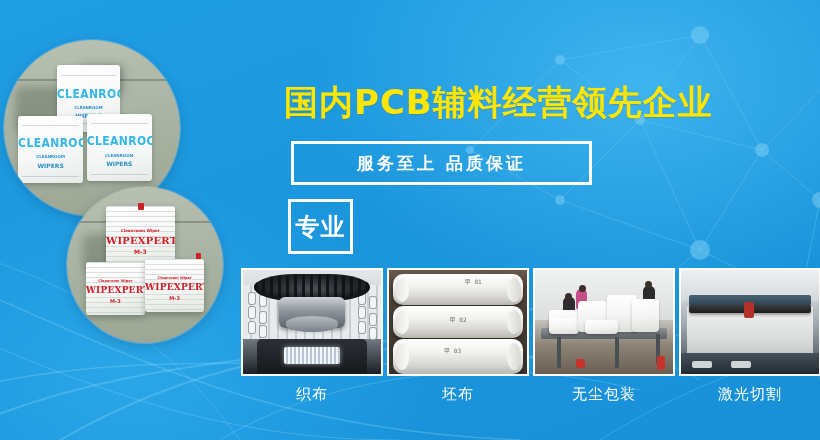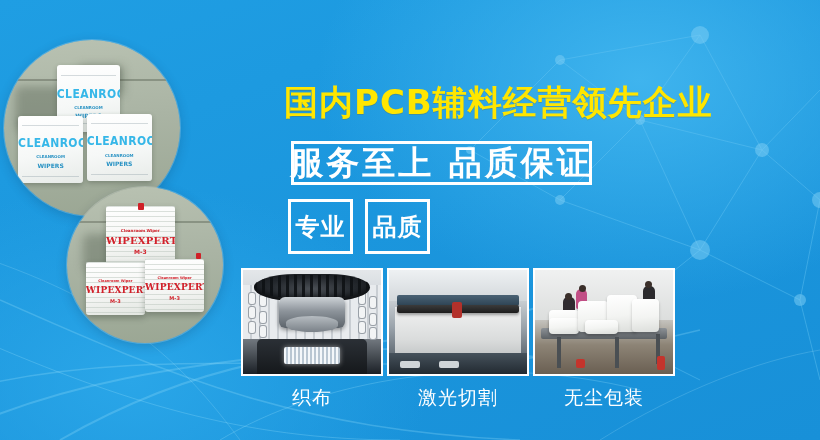--- a/index.html
+++ b/index.html
@@ -62,39 +62,39 @@
     position:absolute; left:284px; top:74px; width:510px; height:56px;
     color:#ffe600; font-size:34px; line-height:56px; font-weight:bold;
     letter-spacing:1px; white-space:nowrap;
     text-shadow:0 1px 0 rgba(120,90,0,.25);
   }
   .subtitle-box{
     position:absolute; left:291px; top:141px; width:301px; height:44px;
     border:3px solid #ffffff; display:flex; align-items:center; justify-content:center;
   }
   .subtitle-box span{
-    color:#ffffff; font-size:33px; font-weight:bold; letter-spacing:3px; white-space:nowrap;
-  }
-
-  .tags{ position:absolute; left:288px; top:199px; display:flex; gap:12px; }
+    color:#ffffff; font-size:17px; font-weight:bold; letter-spacing:3px; white-space:nowrap;
+  }
+
+  .tags{ position:absolute; left:288px; top:199px; display:flex; gap:2px; }
   .tag{
     width:65px; height:55px; border:3px solid #ffffff;
     display:flex; align-items:center; justify-content:center;
   }
   .tag span{ color:#ffffff; font-size:24px; font-weight:bold; letter-spacing:1px; white-space:nowrap; }
 
   
   .strip-row{ position:absolute; left:241px; top:268px; width:578px; height:145px; display:flex; gap:4px; }
   .cell{ width:142px; display:flex; flex-direction:column; }
   .cell .frame{
     width:142px; height:108px; border:2px solid #ffffff; overflow:hidden; position:relative;
     background:#2b3238;
   }
   .cell .caption{
-    margin-top:9px; text-align:center; color:#ffffff; font-size:19px;
+    margin-top:9px; text-align:center; color:#ffffff; font-size:15px;
     font-weight:normal; letter-spacing:1px; white-space:nowrap;
   }
   .ph{ position:absolute; inset:0; }
 
   
   .p1{ background:linear-gradient(180deg,#e4e7ea 0%,#cfd5da 30%,#7d848b 62%,#1b2026 100%); }
   .p1 .wall{ position:absolute; left:0; top:14%; width:100%; height:52%;
       background:repeating-linear-gradient(90deg,#e8ebee 0 7px,#c9ced3 7px 9px); }
   .p1 .spool{ position:absolute; width:6px; height:11px; background:#f2f4f5; border-radius:2px;
       box-shadow:0 0 0 1px #9aa1a8; }
@@ -277,23 +277,20 @@
   <div class="headline">国内PCB辅料经营领先企业</div>
 
   <div class="subtitle-box">
     <span>服务至上 品质保证</span>
   </div>
 
   <div class="tags">
     <div class="tag">
       <span>专业</span>
     </div>
-    <div class="tag">
-      <span>品质</span>
-    </div>
   </div>
 
   <div class="strip-row">
 
     <div class="cell">
       <div class="frame">
         <div class="ph p1">
           <div class="wall"></div>
           <div class="spool" style="left:4%;top:22%"></div>
             <div class="spool" style="left:4%;top:36%"></div>
@@ -311,35 +308,32 @@
             <div class="ringdots"></div>
           <div class="hub"></div>
             <div class="hub2"></div>
           <div class="base"></div>
             <div class="fabric"></div>
         </div>
       </div>
       <div class="caption">织布</div>
     </div>
 
-
     <div class="cell">
       <div class="frame">
-        <div class="ph p3">
-          <div class="backwall"></div>
-          <div class="bluebar"></div>
-          <div class="bed"></div>
-          <div class="gantry"></div>
-          <div class="head"></div>
-          <div class="frontpanel"></div>
-          <div class="knob" style="left:8%;bottom:6%;width:20px;height:7px;"></div>
-          <div class="knob" style="left:36%;bottom:6%;width:20px;height:7px;"></div>
+        <div class="ph p2">
+          <div class="roll r1"></div>
+          <div class="roll r2"></div>
+          <div class="roll r3"></div>
+          <div class="scribble" style="left:55%;top:8%;">甲 01</div>
+          <div class="scribble" style="left:44%;top:44%;">甲 02</div>
+          <div class="scribble" style="left:40%;top:74%;">甲 03</div>
         </div>
       </div>
-      <div class="caption">激光切割</div>
+      <div class="caption">坯布</div>
     </div>
 
     <div class="cell">
       <div class="frame">
         <div class="ph p4">
           <div class="wall4"></div>
           <div class="person" style="left:30%;top:18%;width:11px;height:20px;background:#c24f86;"></div>
           <div class="head4" style="left:32%;top:14%;width:7px;height:7px;"></div>
           <div class="person" style="left:20%;top:26%;width:12px;height:18px;background:#2f2b30;"></div>
           <div class="head4" style="left:22%;top:22%;width:7px;height:7px;"></div>
@@ -355,14 +349,30 @@
           <div class="bundle" style="left:52%;top:24%;width:22%;height:36%"></div>
           <div class="bundle" style="left:70%;top:28%;width:20%;height:32%"></div>
           <div class="bundle" style="left:36%;top:48%;width:24%;height:14%"></div>
           <div class="redstool" style="left:30%;bottom:6%;width:9px;height:9px;"></div>
           <div class="redstool" style="right:6%;bottom:4%;width:8px;height:14px;"></div>
         </div>
       </div>
       <div class="caption">无尘包装</div>
     </div>
 
+    <div class="cell">
+      <div class="frame">
+        <div class="ph p3">
+          <div class="backwall"></div>
+          <div class="bluebar"></div>
+          <div class="bed"></div>
+          <div class="gantry"></div>
+          <div class="head"></div>
+          <div class="frontpanel"></div>
+          <div class="knob" style="left:8%;bottom:6%;width:20px;height:7px;"></div>
+          <div class="knob" style="left:36%;bottom:6%;width:20px;height:7px;"></div>
+        </div>
+      </div>
+      <div class="caption">激光切割</div>
+    </div>
+
   </div>
 </div>
 
 </body></html>

